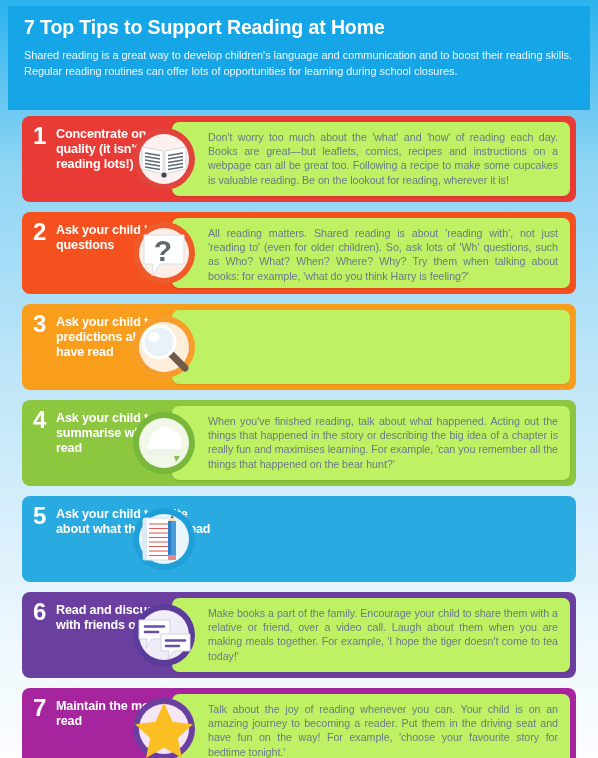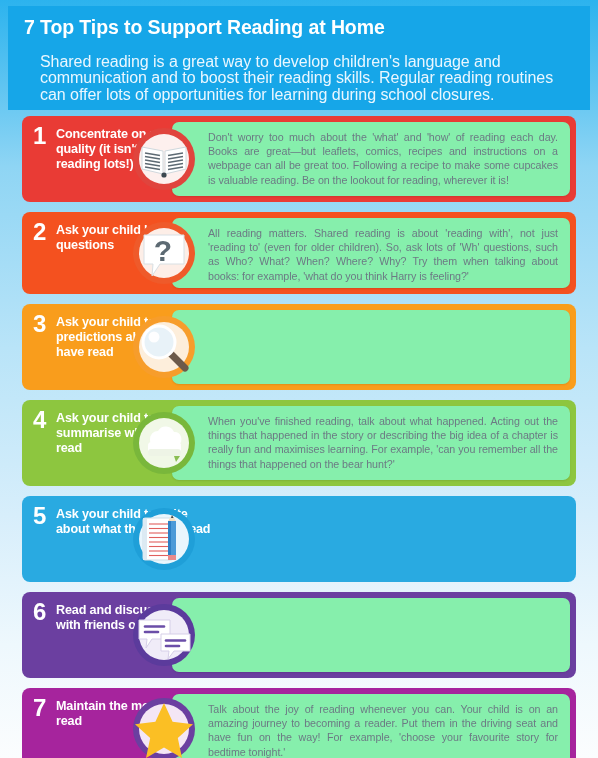--- a/index.html
+++ b/index.html
@@ -21,23 +21,23 @@
   }
   .header h1{
     margin:0 0 9px 0;
     color:#ffffff;
     font-size:19.5px;
     font-weight:bold;
     letter-spacing:-0.1px;
     line-height:22px;
   }
   .header p{
-    margin:16px;
+    margin:0;
     color:#eaf7ff;
-    font-size:16px;
+    font-size:11px;
     line-height:16.4px;
     letter-spacing:-0.05px;
   }
 
   
   .cards{position:absolute;left:0;top:116px;width:598px;}
   .card{
     position:relative;
     height:82px;
     margin:0 22px 10px 22px;
@@ -56,21 +56,21 @@
     width:20px;flex:0 0 20px;text-align:left;
   }
   .title{
     color:#ffffff;font-weight:bold;font-size:12.6px;line-height:15.2px;
     letter-spacing:-0.15px;padding-left:3px;
   }
 
   
   .panel{
     position:absolute;right:6px;top:6px;bottom:6px;left:150px;
-    background:#86efac;border-radius:7px;
+    background:#bef264;border-radius:7px;
     box-shadow:0 1px 2px rgba(0,0,0,.10);
   }
   .panel .notch{
     position:absolute;left:-1px;top:50%;width:16px;height:20px;
     transform:translateY(-50%);
     background:#ffffff;
   }
   .body-text{
     position:absolute;left:0;right:0;top:0;
     padding:8px 12px 0 36px;
@@ -233,20 +233,21 @@
       </div>
     </div>
 
     <div class="card tall c6">
       <div class="card-left">
         <span class="num">6</span>
         <span class="title">Read and discuss reading with friends or family</span>
       </div>
       <div class="panel">
         <div class="notch"></div>
+        <div class="body-text">Make books a part of the family. Encourage your child to share them with a relative or friend, over a video call. Laugh about them when you are making meals together. For example, 'I hope the tiger doesn't come to tea today!'</div>
       </div>
       <div class="icon-wrap">
         <svg viewBox="0 0 68 68">
           <circle cx="34" cy="34" r="31" fill="#5b3b9c"></circle>
           <circle cx="34" cy="34" r="25" fill="#f0ecf8"></circle>
           <path d="M9 19 H40 V38 H22 L16 47 L17 38 H9 Z" fill="#ffffff" stroke="#d6cfe8" stroke-width="1"></path>
           <g stroke="#6b4ea8" stroke-width="2.6" stroke-linecap="round">
             <line x1="15" y1="25.5" x2="34" y2="25.5"></line>
             <line x1="15" y1="31" x2="28" y2="31"></line>
           </g>

